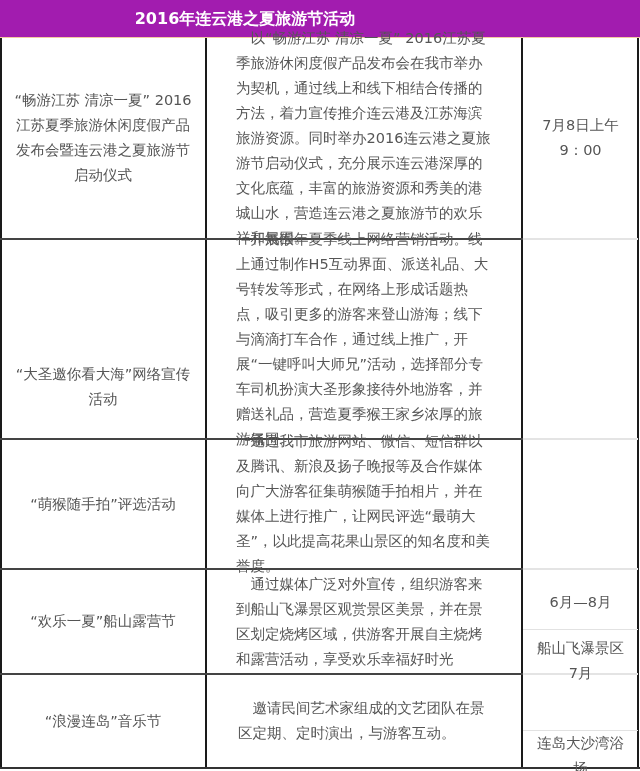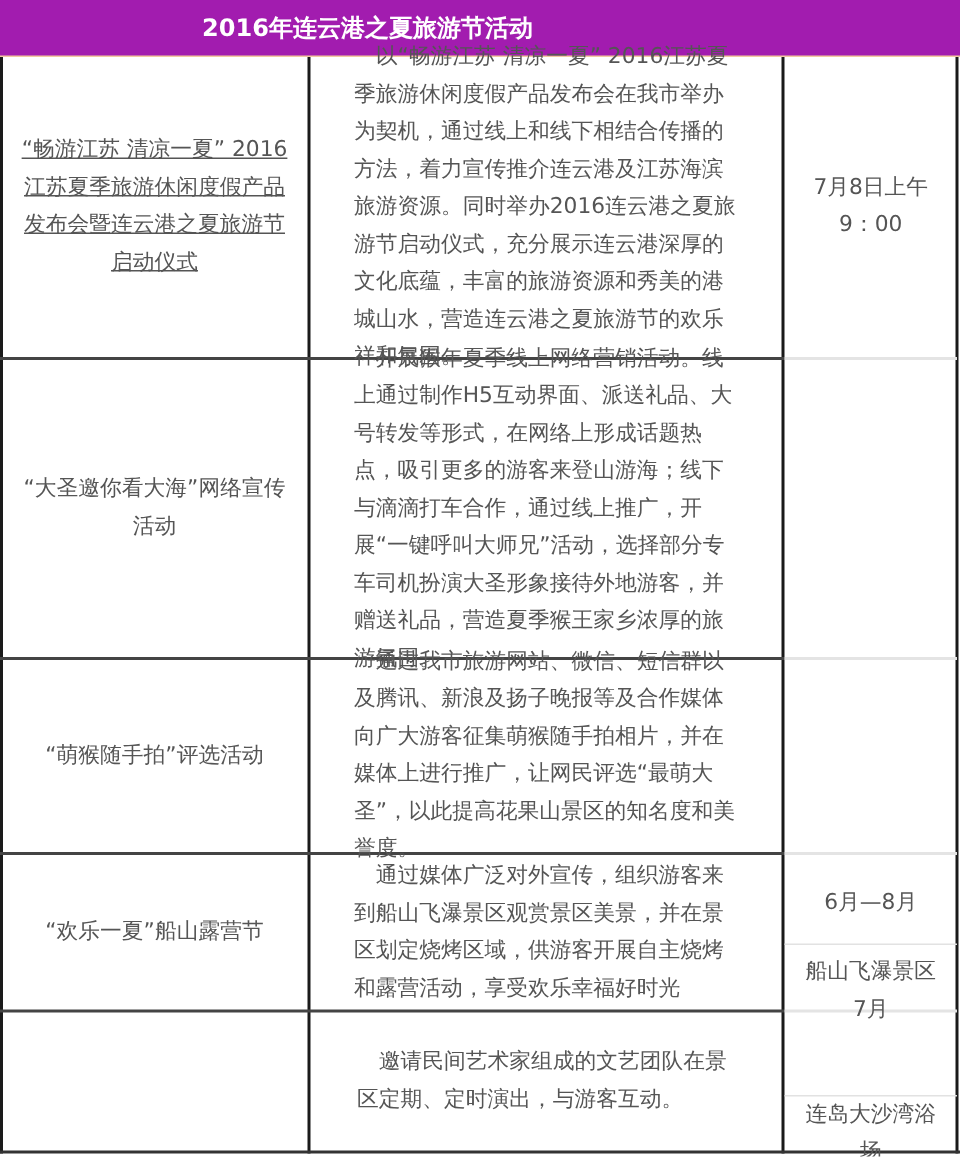--- a/index.html
+++ b/index.html
@@ -41,33 +41,33 @@
 <div class="hline-light" style="top:238px;"></div>
 <div class="hline-dark" style="top:438px;"></div>
 <div class="hline-light" style="top:438px;"></div>
 <div class="hline-dark" style="top:568px;"></div>
 <div class="hline-light" style="top:568px;"></div>
 <div class="hline-dark" style="top:673px;"></div>
 <div class="hline-light" style="top:673px;"></div>
 <div class="hline-bottom"></div>
 
 <div class="row" style="top:38px; height:200px;">
-  <div class="cell c-name" style="height:200px;text-decoration:underline;">
+  <div class="cell c-name" style="height:200px;">
     <span>“畅游江苏 清凉一夏” 2016江苏夏季旅游休闲度假产品发布会暨连云港之夏旅游节启动仪式</span>
   </div>
   <div class="cell c-desc" style="height:200px;">
     <p>以“畅游江苏 清凉一夏” 2016江苏夏季旅游休闲度假产品发布会在我市举办为契机，通过线上和线下相结合传播的方法，着力宣传推介连云港及江苏海滨旅游资源。同时举办2016连云港之夏旅游节启动仪式，充分展示连云港深厚的文化底蕴，丰富的旅游资源和秀美的港城山水，营造连云港之夏旅游节的欢乐祥和氛围。</p>
   </div>
   <div class="cell c-time" style="height:200px;">
     <div class="sub" style="padding:0 10px;">7月8日上午9：00</div>
   </div>
 </div>
 
 <div class="row" style="top:240px; height:198px;">
-  <div class="cell c-name" style="height:198px;">
+  <div class="cell c-name" style="height:198px;margin-top:48px;">
     <span>“大圣邀你看大海”网络宣传活动</span>
   </div>
   <div class="cell c-desc" style="height:198px;">
     <p>开展猴年夏季线上网络营销活动。线上通过制作H5互动界面、派送礼品、大号转发等形式，在网络上形成话题热点，吸引更多的游客来登山游海；线下与滴滴打车合作，通过线上推广，开展“一键呼叫大师兄”活动，选择部分专车司机扮演大圣形象接待外地游客，并赠送礼品，营造夏季猴王家乡浓厚的旅游氛围。</p>
   </div>
 </div>
 
 <div class="row" style="top:440px; height:128px;">
   <div class="cell c-name" style="height:128px;">
     <span>“萌猴随手拍”评选活动</span>
@@ -84,20 +84,23 @@
   <div class="cell c-desc" style="height:103px;">
     <p>通过媒体广泛对外宣传，组织游客来到船山飞瀑景区观赏景区美景，并在景区划定烧烤区域，供游客开展自主烧烤和露营活动，享受欢乐幸福好时光</p>
   </div>
   <div class="cell c-time" style="height:103px; padding:0;">
     <div class="sub" style="height:52px;">6月—8月</div>
     <div class="sub" style="height:38px;">船山飞瀑景区</div>
   </div>
 </div>
 
 <div class="row" style="top:675px; height:92px;">
+  <div class="cell c-name" style="height:92px;">
+    <span>“浪漫连岛”音乐节</span>
+  </div>
   <div class="cell c-desc" style="height:92px;padding-left:16px;">
     <p>邀请民间艺术家组成的文艺团队在景区定期、定时演出，与游客互动。</p>
   </div>
   <div class="cell c-time" style="height:92px; padding:0;">
     <div class="sub" style="height:36px;">7月</div>
     <div class="sub" style="height:56px; padding:0 8px;margin-top:44px;">连岛大沙湾浴场</div>
   </div>
 </div>
 
 </body></html>

